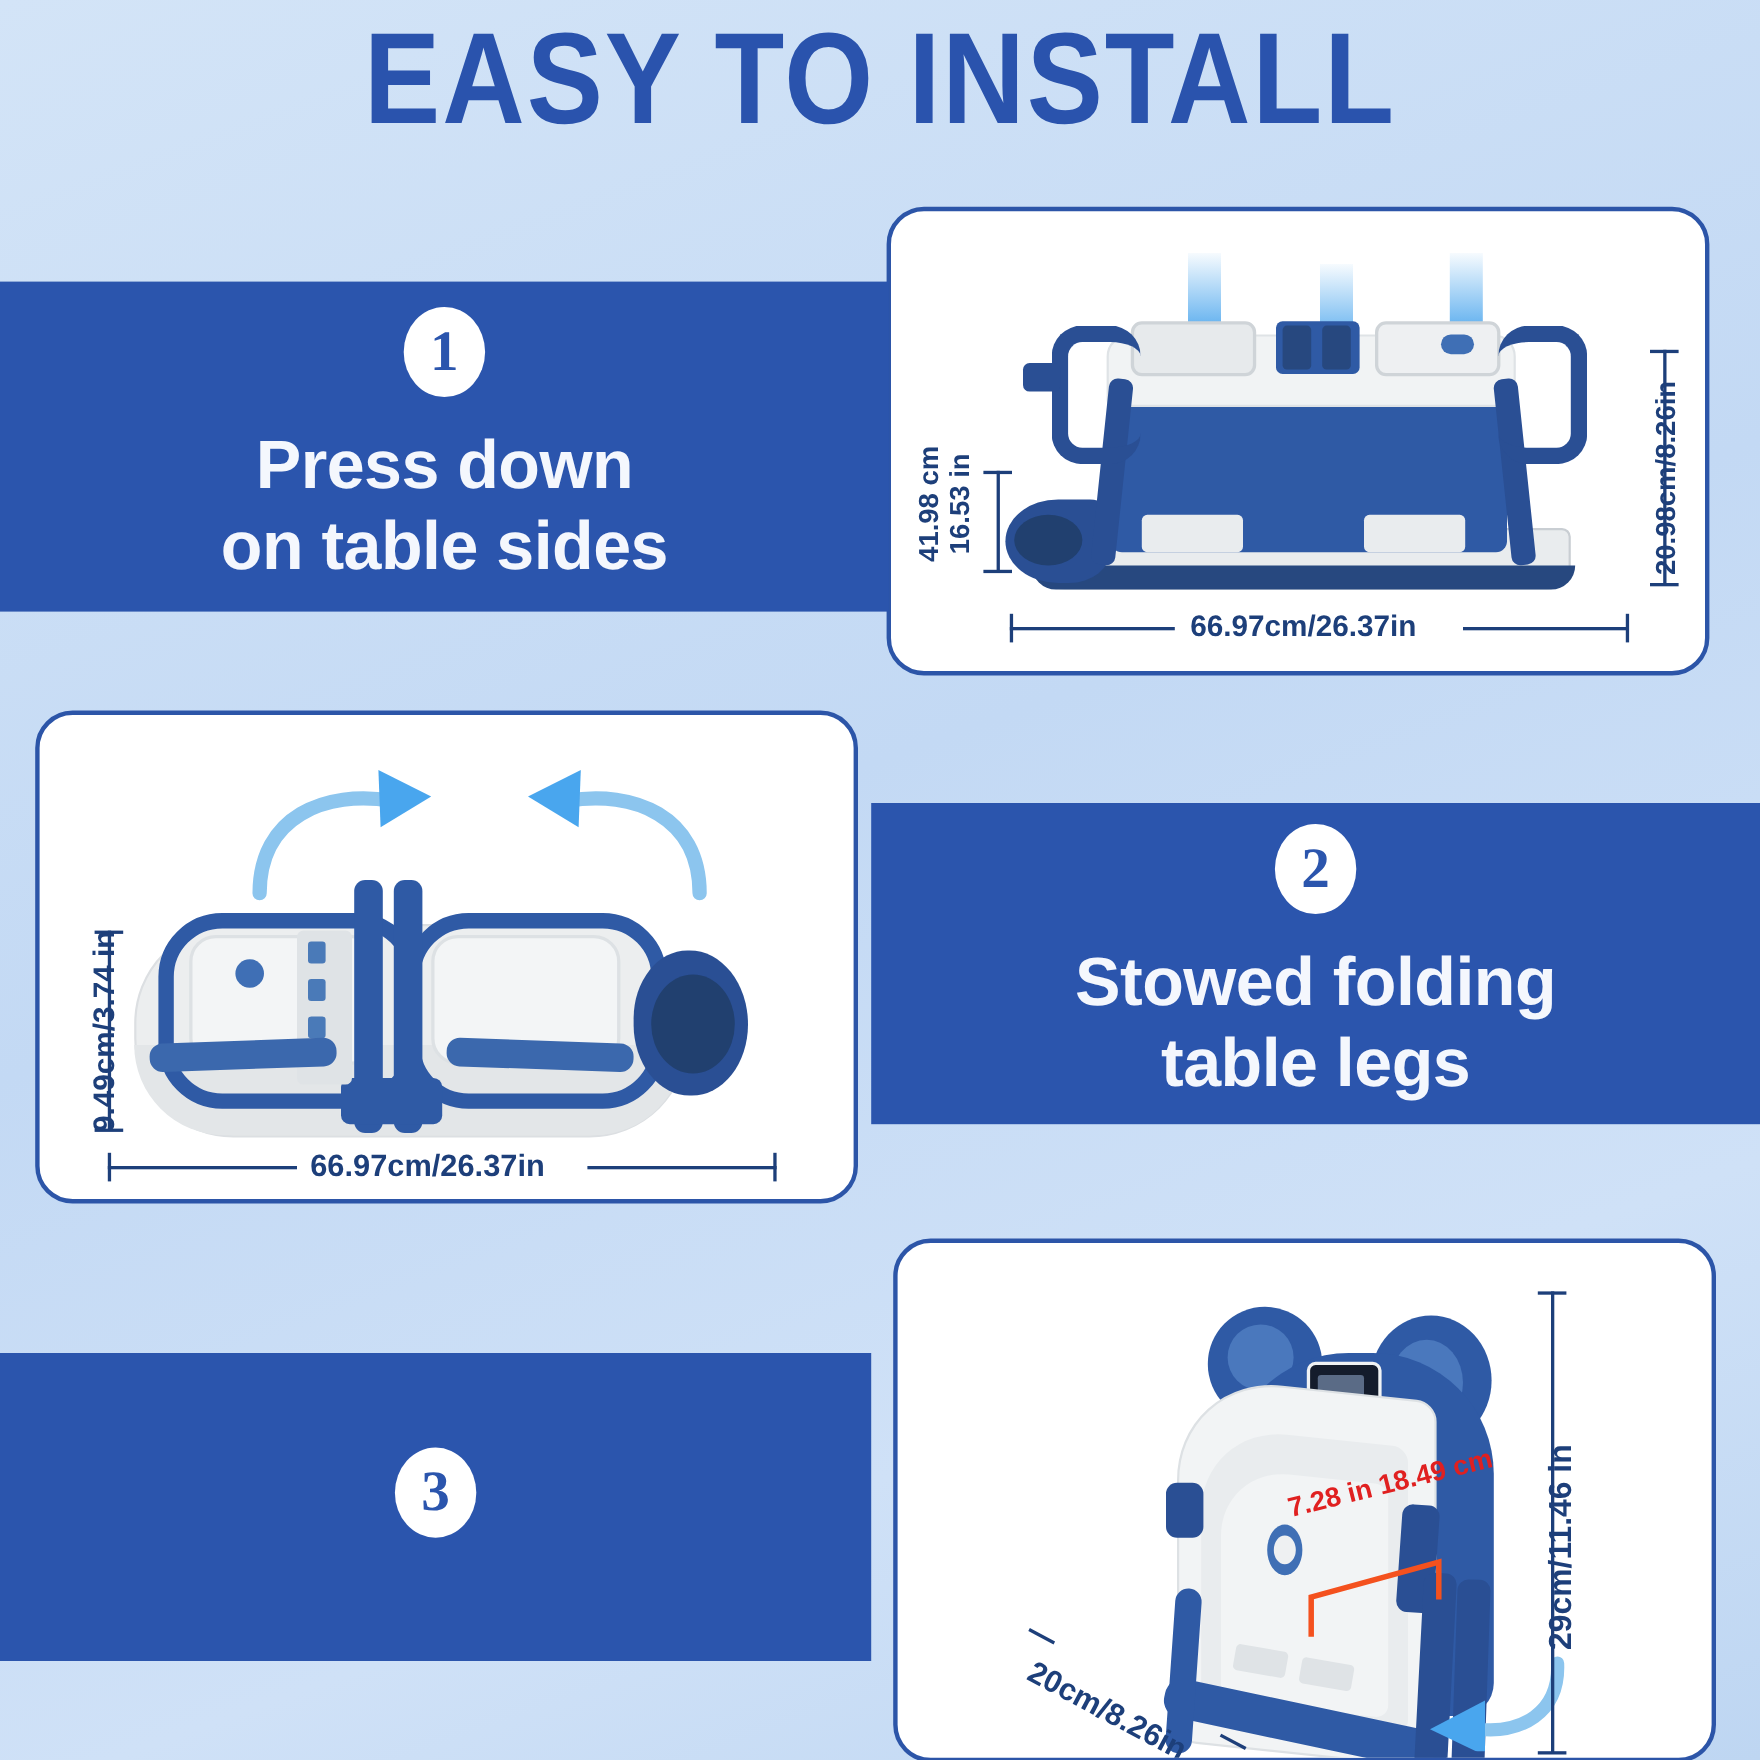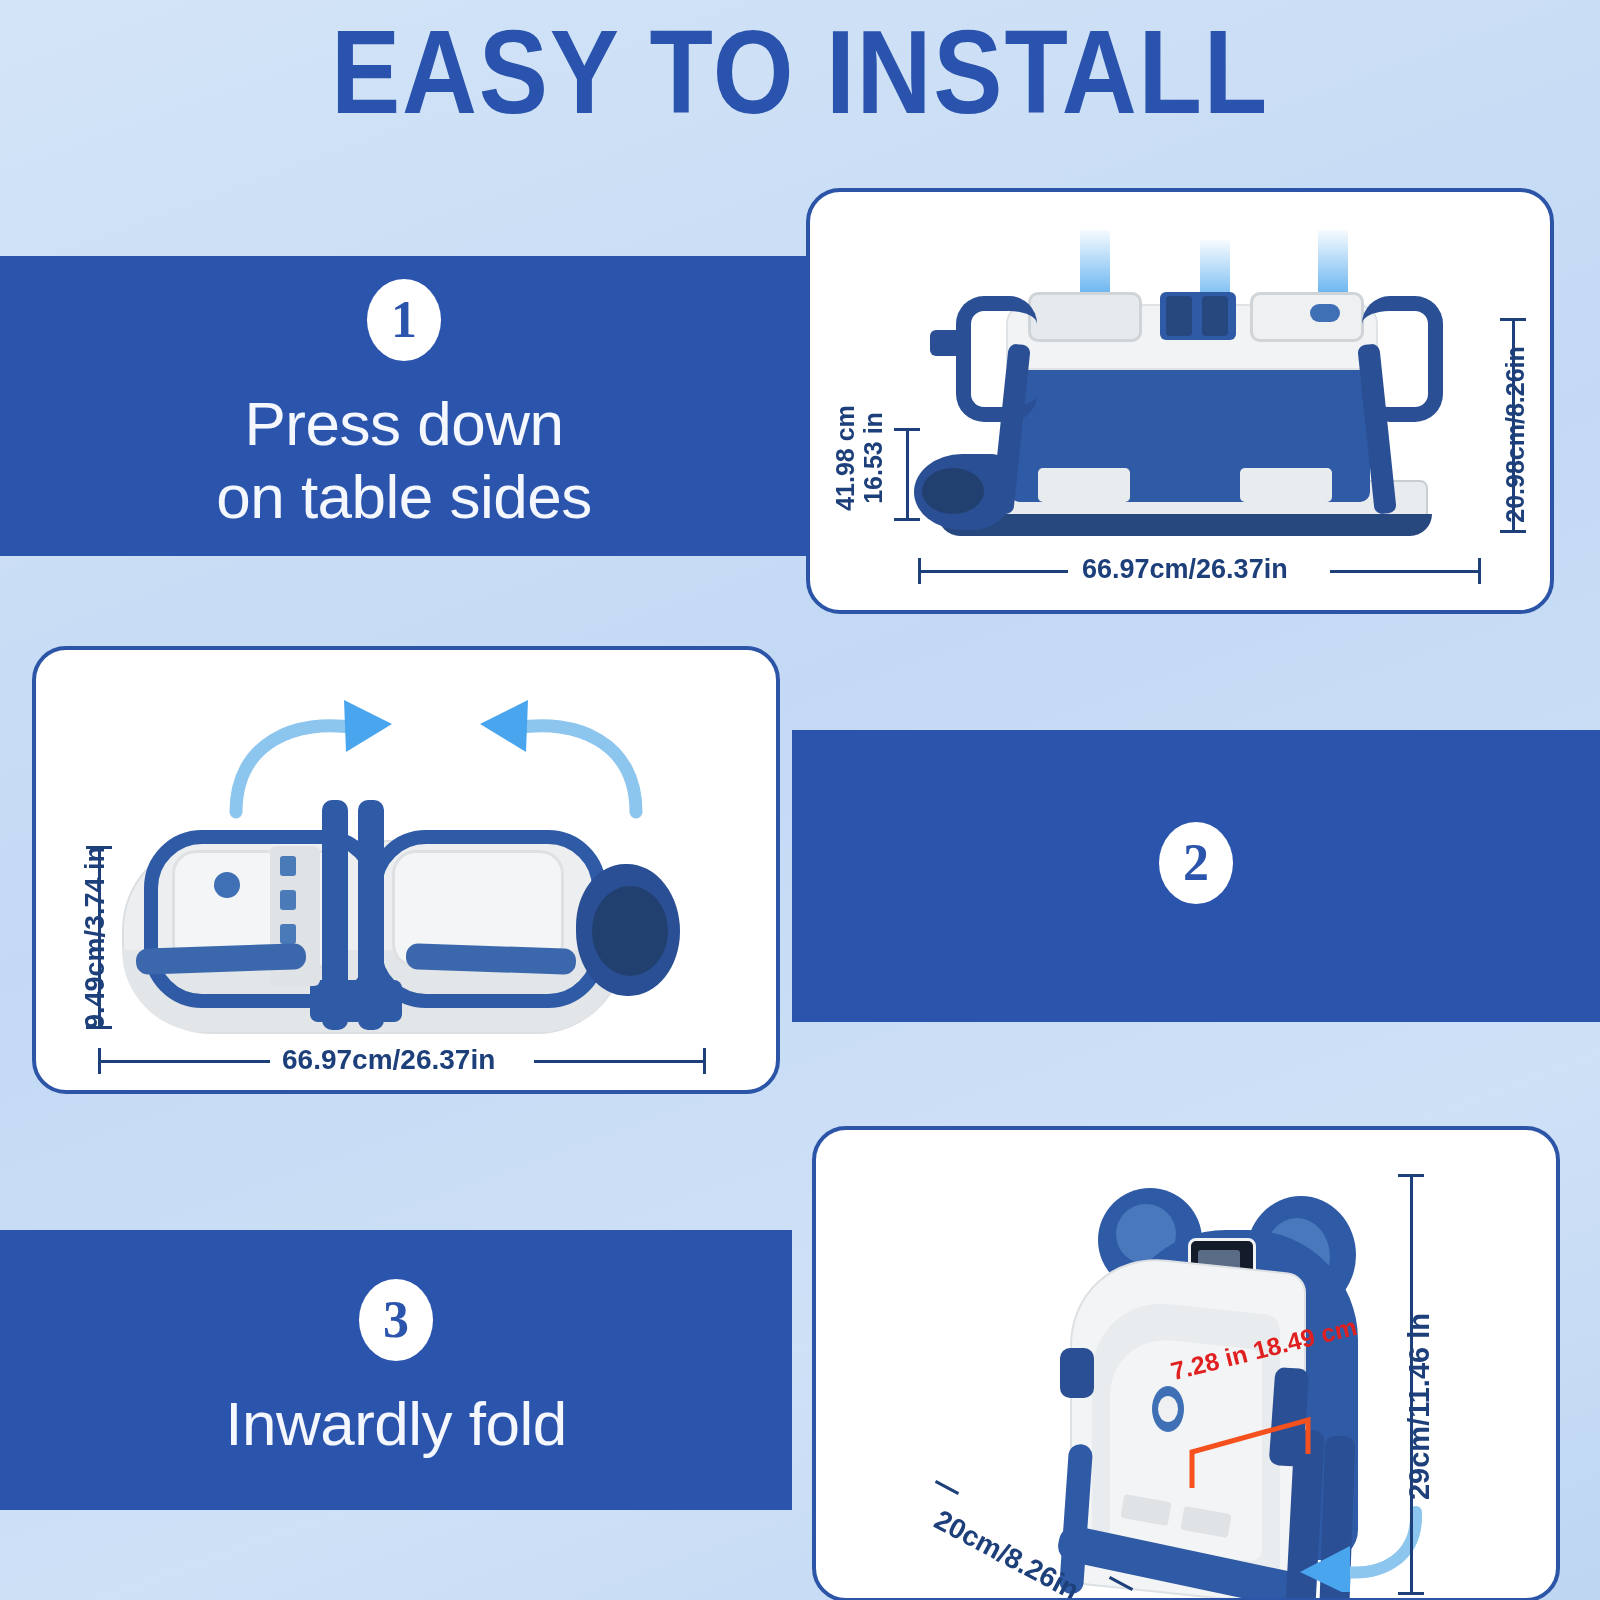--- a/index.html
+++ b/index.html
@@ -30,21 +30,21 @@
         display:flex;flex-direction:column;align-items:center;justify-content:center;}
   .band .badge{
     width:74px;height:82px;border-radius:50%;
     background:#ffffff;color:#2b55ad;
     display:flex;align-items:center;justify-content:center;
     font-size:52px;font-weight:700;line-height:1;
     font-family:"Liberation Serif",serif;
     margin-bottom:26px;
   }
   .band .btxt{
-    font-size:62px;font-weight:400;line-height:1.18;text-align:center;
+    font-size:62px;font-weight:700;line-height:1.18;text-align:center;
     letter-spacing:-0.5px;color:#f4f7fd;
     font-family:"Liberation Sans",sans-serif;
     padding:0 30px;
   }
   #band-1{left:0;top:256px;width:808px;height:300px;}
   #band-2{left:792px;top:730px;width:808px;height:292px;}
   #band-3{left:0;top:1230px;width:792px;height:280px;}
 
   
   .card{
@@ -256,22 +256,23 @@
   <div class="band" id="band-1">
     <div class="badge">1</div>
     <div class="btxt">
       <span>Press down</span><br>
       <span>on table sides</span>
     </div>
   </div>
 
   <div class="band" id="band-2">
     <div class="badge">2</div>
+    <div class="btxt">
+      <span>Stowed folding</span><br>
+      <span>table legs</span>
+    </div>
   </div>
 
   <div class="band" id="band-3">
     <div class="badge">3</div>
-    <div class="btxt">
-      <span>Inwardly fold</span>
-    </div>
   </div>
 
 </div>
 
 </body></html>

